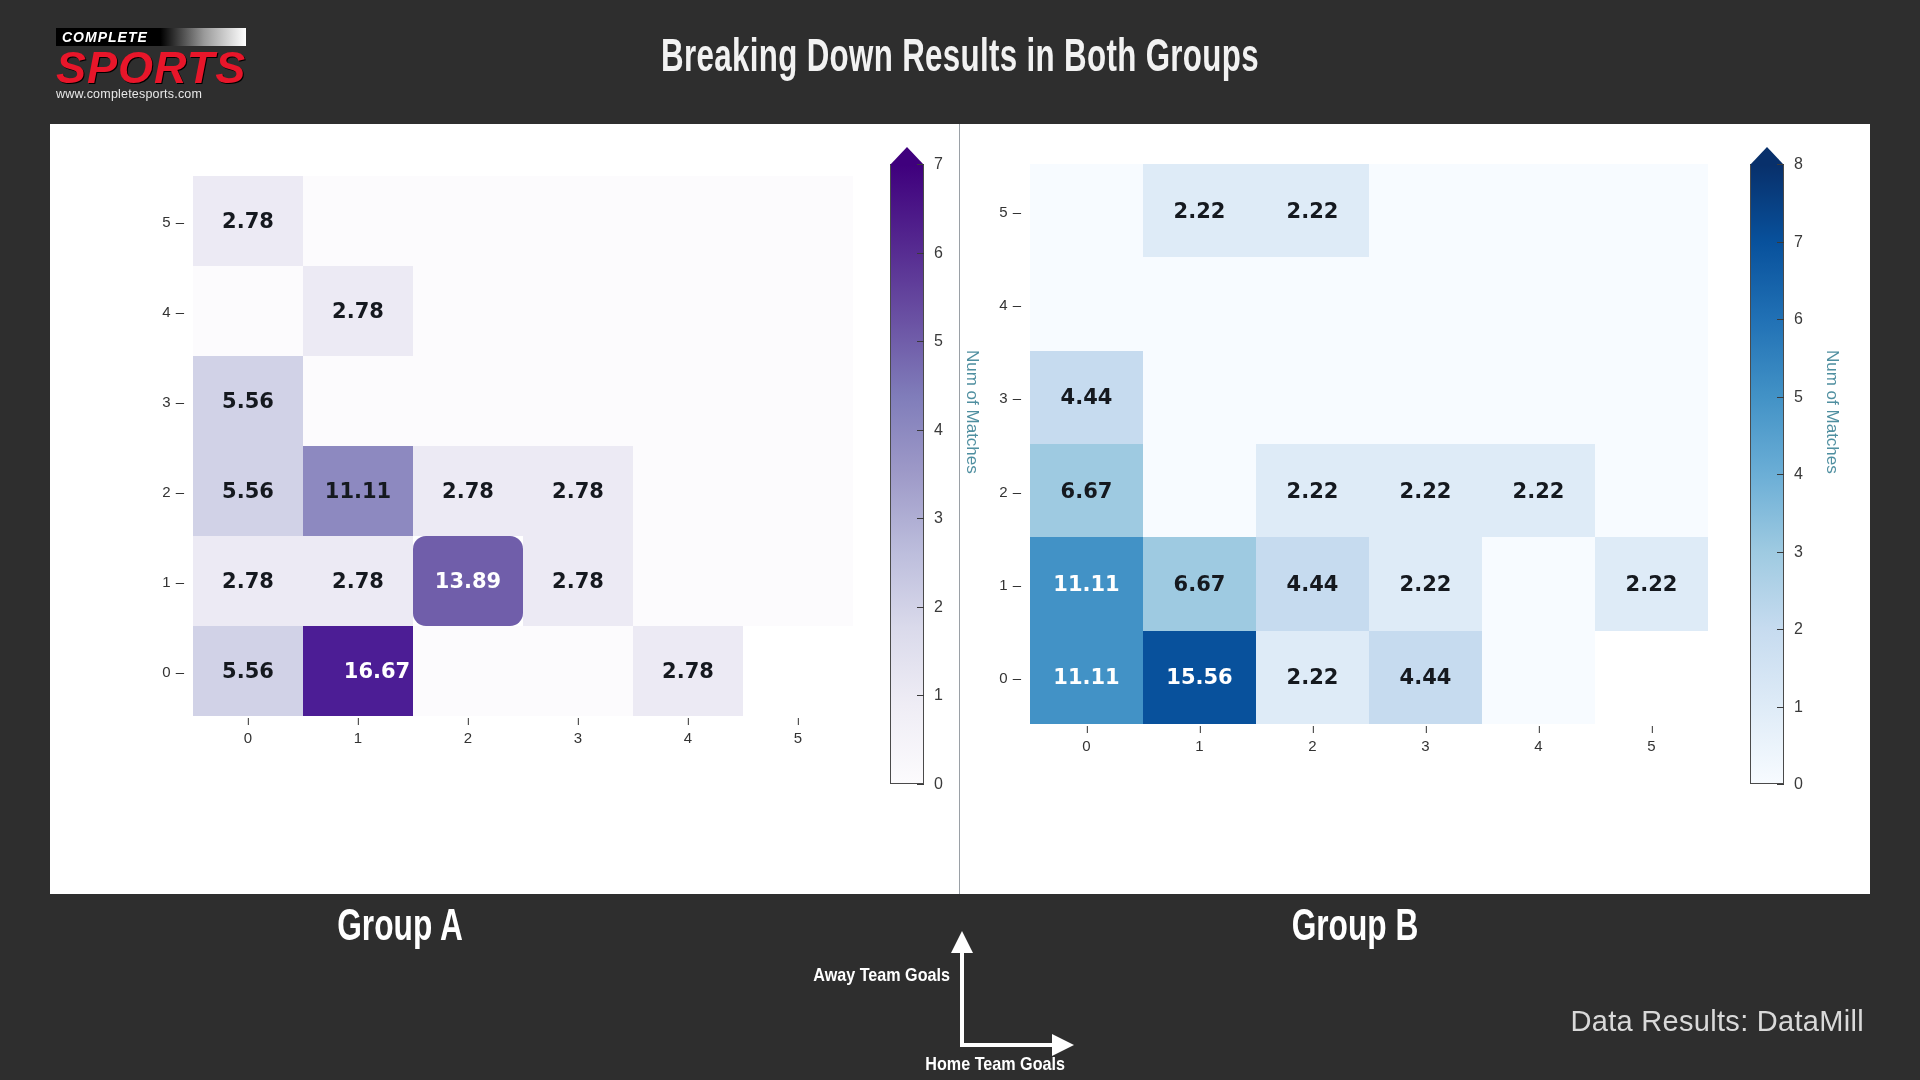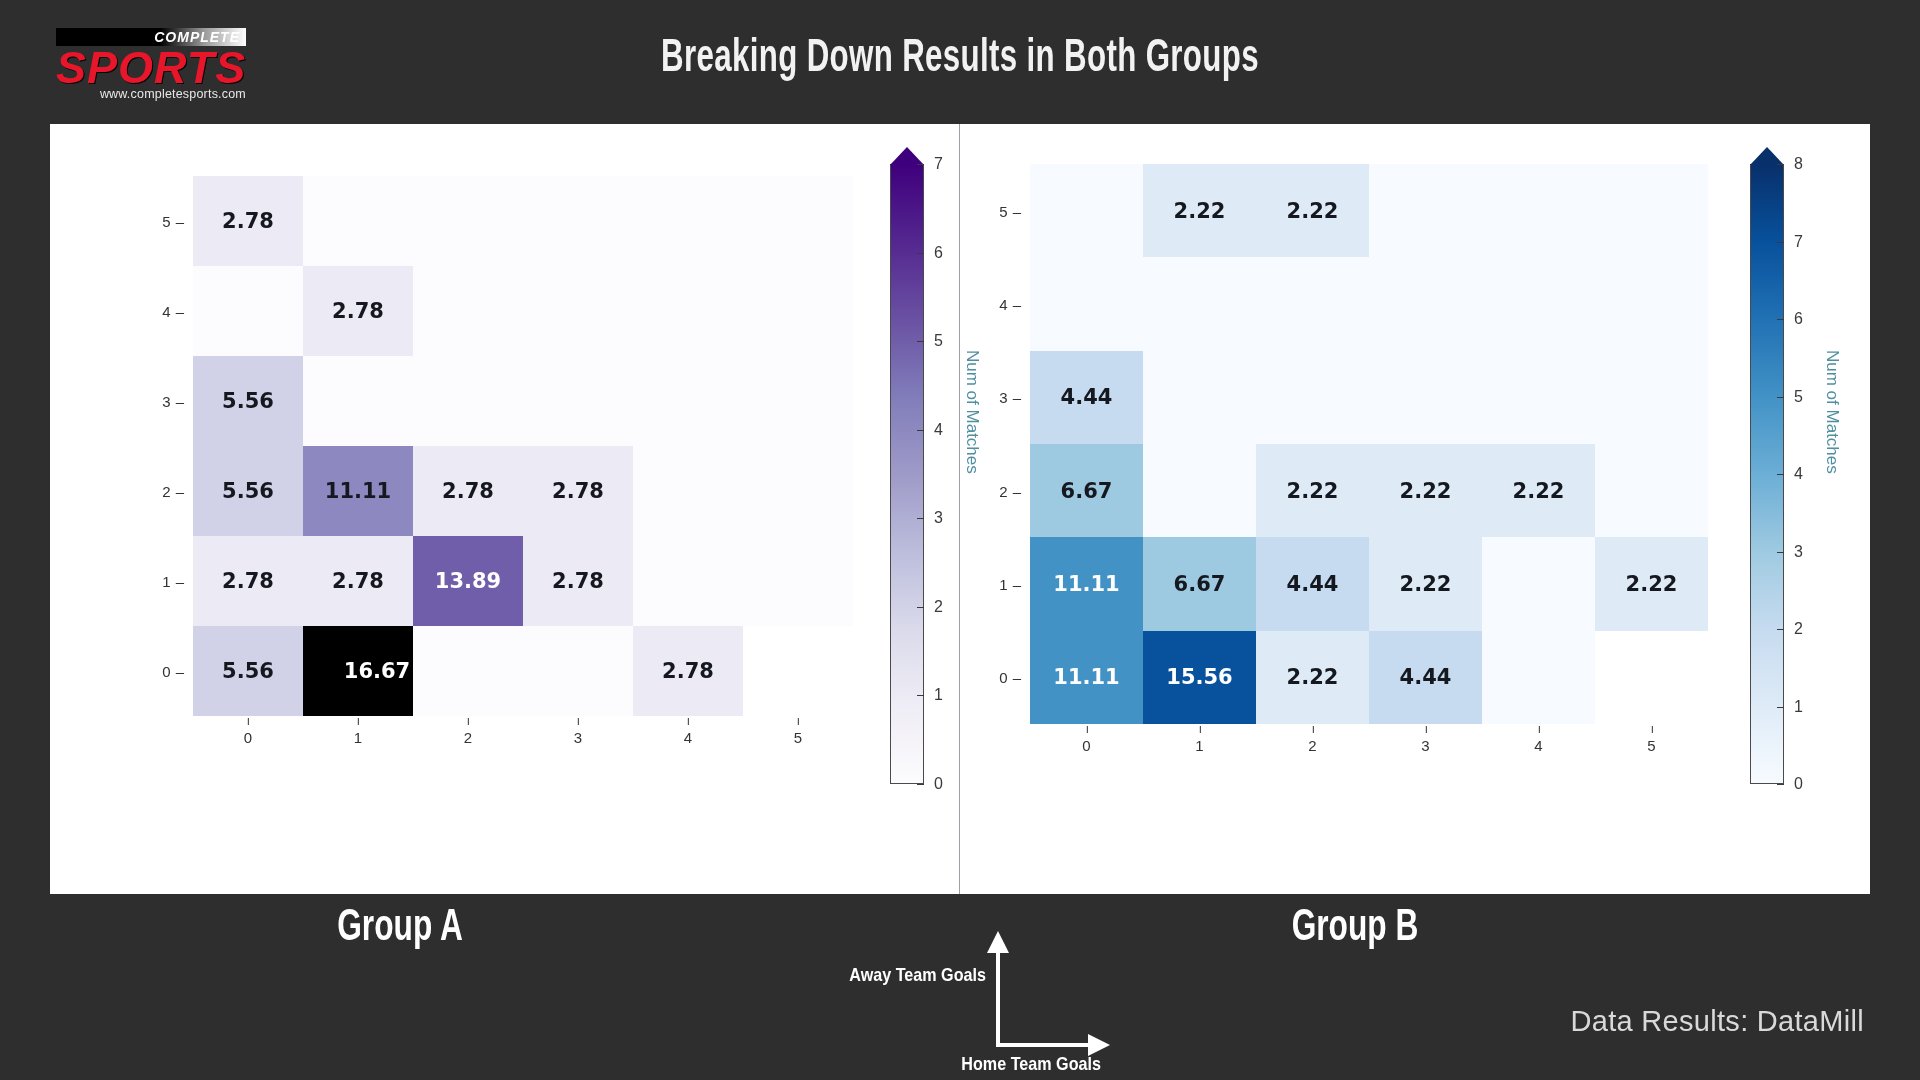--- a/index.html
+++ b/index.html
@@ -3,21 +3,21 @@
 <meta charset="utf-8">
 <style>
   html,body{margin:0;padding:0;}
   body{
     width:1920px;height:1080px;overflow:hidden;
     background:#2e2e2e;
     font-family:"Liberation Sans", sans-serif;
     position:relative;
   }
   
-  #logo{position:absolute;left:56px;top:28px;width:190px;text-align:right;}
+  #logo{position:absolute;left:56px;top:28px;width:190px;}
   .logo-top{
     background:linear-gradient(to right,#000 0%,#000 55%,#9a9a9a 78%,#ffffff 100%);
     color:#fff;font-style:italic;font-weight:bold;font-size:14px;
     letter-spacing:1px;padding:2px 6px;line-height:1;
   }
   .logo-mid{
     color:#e8162a;font-style:italic;font-weight:bold;font-size:45px;
     letter-spacing:1px;line-height:0.95;margin-top:1px;
     text-shadow:1px 1px 0 #000;
   }
@@ -96,21 +96,21 @@
   
   .group-label{
     position:absolute;color:#ffffff;font-size:44px;font-weight:bold;
     font-family:"Liberation Sans Narrow","Liberation Sans",sans-serif;
     transform:scaleX(0.72);transform-origin:center top;
     text-align:center;white-space:nowrap;
   }
   #group-a-label{left:200px;top:900px;width:400px;}
   #group-b-label{left:1155px;top:900px;width:400px;}
 
-  #axis-legend{position:absolute;left:796px;top:925px;width:420px;height:140px;}
+  #axis-legend{position:absolute;left:760px;top:925px;width:420px;height:140px;}
   #axis-vline{position:absolute;left:200px;top:26px;width:4px;height:96px;background:#fff;}
   #axis-vtip{position:absolute;left:191px;top:6px;width:0;height:0;
     border-left:11px solid transparent;border-right:11px solid transparent;border-bottom:22px solid #fff;}
   #axis-hline{position:absolute;left:200px;top:118px;width:96px;height:4px;background:#fff;}
   #axis-htip{position:absolute;left:292px;top:109px;width:0;height:0;
     border-top:11px solid transparent;border-bottom:11px solid transparent;border-left:22px solid #fff;}
   #away-label{
     position:absolute;left:-80px;top:38px;width:270px;text-align:right;
     color:#fff;font-size:19px;font-weight:bold;line-height:1.25;
     font-family:"Liberation Sans Narrow","Liberation Sans",sans-serif;
@@ -181,32 +181,32 @@
           <span style="color: rgb(21, 25, 31);">2.78</span>
         </div>
         <div class="cell" style="background: rgb(252, 251, 253);"></div>
         <div class="cell" style="background: rgb(252, 251, 253);"></div>
         <div class="cell" style="background: rgb(236, 234, 244);">
           <span style="color: rgb(21, 25, 31);">2.78</span>
         </div>
         <div class="cell" style="background: rgb(236, 234, 244);">
           <span style="color: rgb(21, 25, 31);">2.78</span>
         </div>
-        <div class="cell" style="background: rgb(112, 94, 170);">
+        <div class="cell" style="background: rgb(112, 94, 170); border-radius: 13px;">
           <span style="color: rgb(255, 255, 255);">13.89</span>
         </div>
         <div class="cell" style="background: rgb(236, 234, 244);">
           <span style="color: rgb(21, 25, 31);">2.78</span>
         </div>
         <div class="cell" style="background: rgb(252, 251, 253);"></div>
         <div class="cell" style="background: rgb(252, 251, 253);"></div>
         <div class="cell" style="background: rgb(209, 210, 231);">
           <span style="color: rgb(21, 25, 31);">5.56</span>
         </div>
-        <div class="cell" style="background: #000000; padding-left: 38px;">
+        <div class="cell" style="background: #4c1d95; padding-left: 38px;">
           <span style="color: rgb(255, 255, 255);">16.67</span>
         </div>
         <div class="cell" style="background: rgb(252, 251, 253);"></div>
         <div class="cell" style="background: rgb(252, 251, 253);"></div>
         <div class="cell" style="background: rgb(236, 234, 244);">
           <span style="color: rgb(21, 25, 31);">2.78</span>
         </div>
       </div>
       <div class="ytick" style="top: 45px;">5</div>
       <div class="ytick" style="top: 135px;">4</div>

